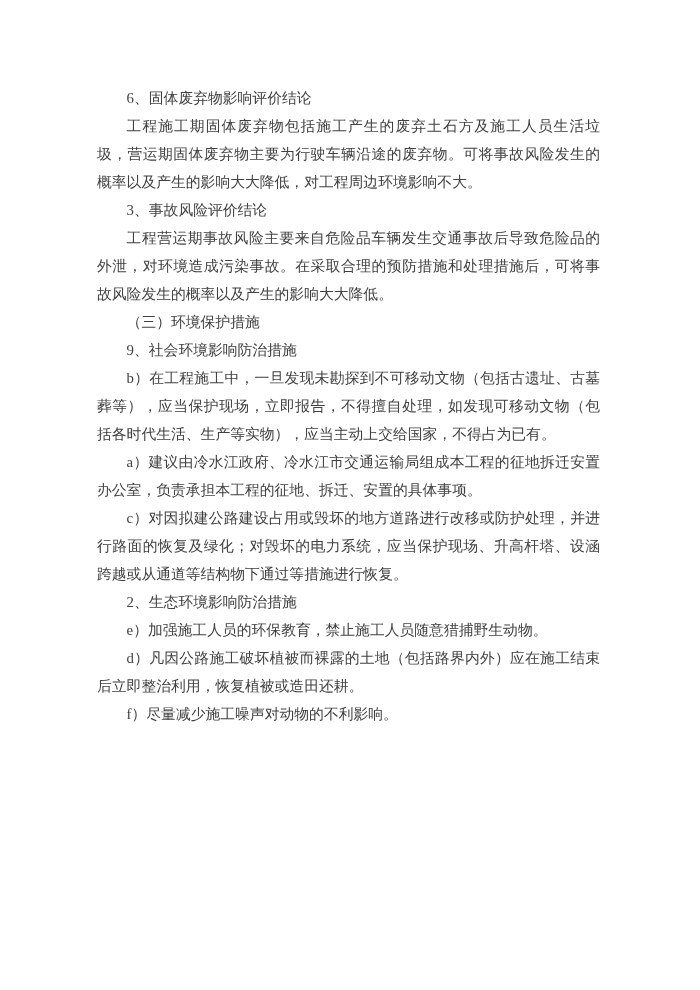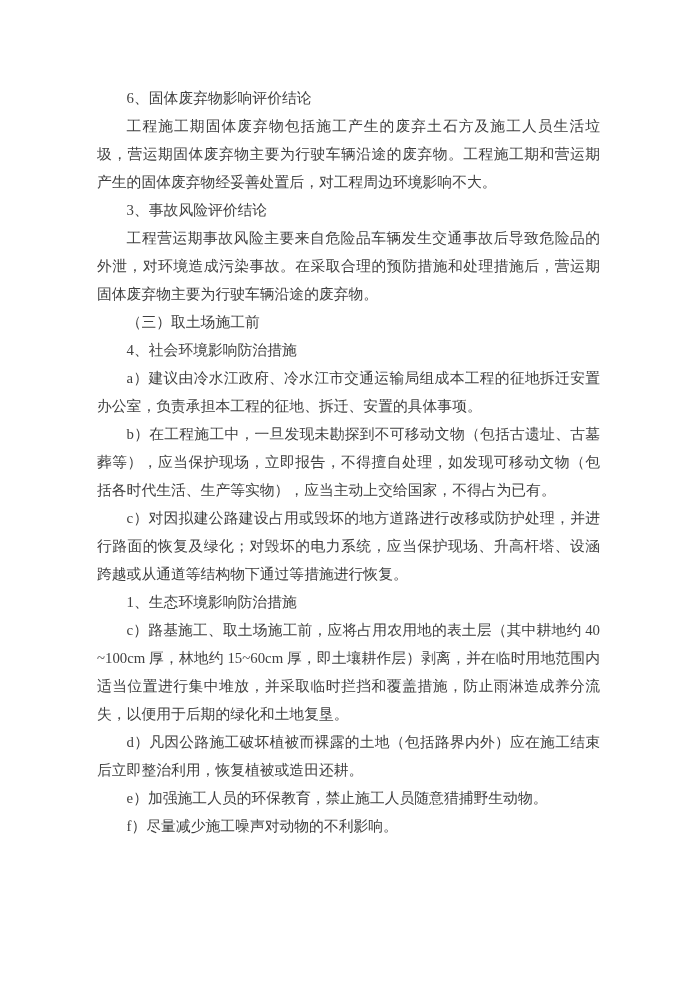--- a/index.html
+++ b/index.html
@@ -36,27 +36,26 @@
     text-indent: 2em;
     word-break: break-all;
   }
 </style>
 </head>
 <body>
 
 <div class="page">
   <div class="textblock">
     <p>6、固体废弃物影响评价结论</p>
-    <p>工程施工期固体废弃物包括施工产生的废弃土石方及施工人员生活垃圾，营运期固体废弃物主要为行驶车辆沿途的废弃物。工程施工期和营运期产生的固体废弃物经妥善处置后，对工程周边环境影响不大。</p>
+    <p>工程施工期固体废弃物包括施工产生的废弃土石方及施工人员生活垃圾，营运期固体废弃物主要为行驶车辆沿途的废弃物。可将事故风险发生的概率以及产生的影响大大降低，对工程周边环境影响不大。</p>
     <p>3、事故风险评价结论</p>
-    <p>工程营运期事故风险主要来自危险品车辆发生交通事故后导致危险品的外泄，对环境造成污染事故。在采取合理的预防措施和处理措施后，营运期固体废弃物主要为行驶车辆沿途的废弃物。</p>
-    <p>（三）取土场施工前</p>
-    <p>4、社会环境影响防治措施</p>
+    <p>工程营运期事故风险主要来自危险品车辆发生交通事故后导致危险品的外泄，对环境造成污染事故。在采取合理的预防措施和处理措施后，可将事故风险发生的概率以及产生的影响大大降低。</p>
+    <p>（三）环境保护措施</p>
+    <p>9、社会环境影响防治措施</p>
+    <p>b）在工程施工中，一旦发现未勘探到不可移动文物（包括古遗址、古墓葬等），应当保护现场，立即报告，不得擅自处理，如发现可移动文物（包括各时代生活、生产等实物），应当主动上交给国家，不得占为已有。</p>
     <p>a）建议由冷水江政府、冷水江市交通运输局组成本工程的征地拆迁安置办公室，负责承担本工程的征地、拆迁、安置的具体事项。</p>
-    <p>b）在工程施工中，一旦发现未勘探到不可移动文物（包括古遗址、古墓葬等），应当保护现场，立即报告，不得擅自处理，如发现可移动文物（包括各时代生活、生产等实物），应当主动上交给国家，不得占为已有。</p>
     <p>c）对因拟建公路建设占用或毁坏的地方道路进行改移或防护处理，并进行路面的恢复及绿化；对毁坏的电力系统，应当保护现场、升高杆塔、设涵跨越或从通道等结构物下通过等措施进行恢复。</p>
-    <p>1、生态环境影响防治措施</p>
-    <p>c）路基施工、取土场施工前，应将占用农用地的表土层（其中耕地约 40~100cm 厚，林地约 15~60cm 厚，即土壤耕作层）剥离，并在临时用地范围内适当位置进行集中堆放，并采取临时拦挡和覆盖措施，防止雨淋造成养分流失，以便用于后期的绿化和土地复垦。</p>
+    <p>2、生态环境影响防治措施</p>
+    <p>e）加强施工人员的环保教育，禁止施工人员随意猎捕野生动物。</p>
     <p>d）凡因公路施工破坏植被而裸露的土地（包括路界内外）应在施工结束后立即整治利用，恢复植被或造田还耕。</p>
-    <p>e）加强施工人员的环保教育，禁止施工人员随意猎捕野生动物。</p>
     <p>f）尽量减少施工噪声对动物的不利影响。</p>
   </div>
 </div>
 
 </body></html>

